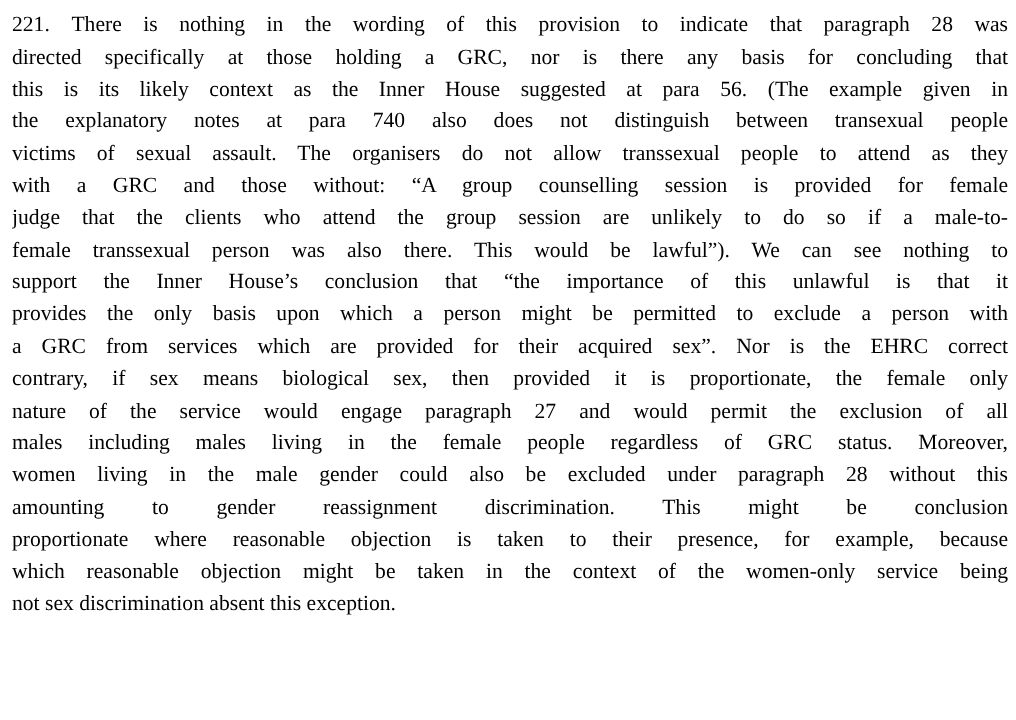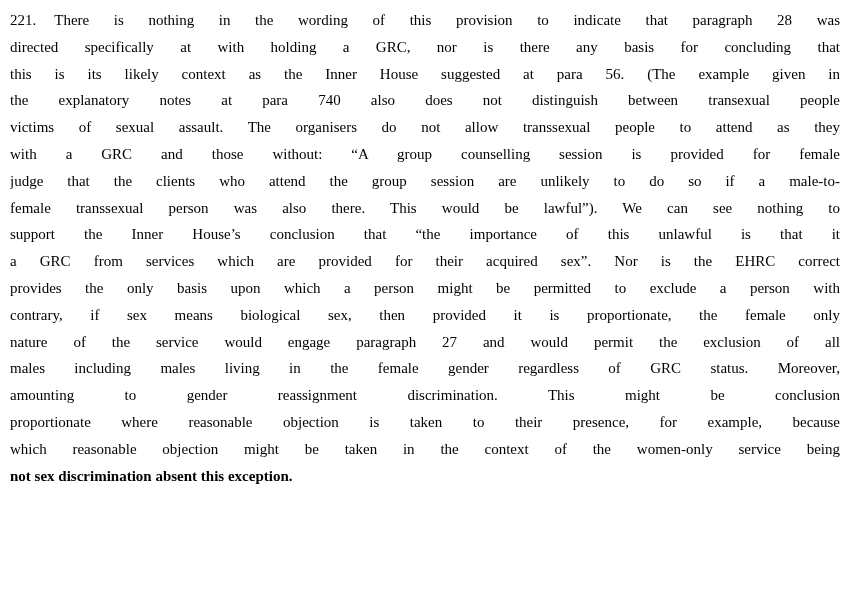--- a/index.html
+++ b/index.html
@@ -10,63 +10,63 @@
   .page {
     position: relative;
     width: 847px;
     height: 600px;
     background: #ffffff;
     box-sizing: border-box;
     padding: 7px 7px 0 10px;
     overflow: hidden;
     color: #000000;
     font-family: "Liberation Serif", "DejaVu Serif", serif;
-    font-size: 15px;
+    font-size: 18px;
     line-height: 26.8px;
   }
   .paragraph {
     width: 100%;
   }
   .line {
     text-align: justify;
     text-align-last: justify;
     height: 26.8px;
     overflow: hidden;
     white-space: normal;
   }
   .line.last {
     text-align-last: left;
-    font-weight: bold;
   }
   .pnum {
     display: inline;
   }
   .tab {
     display: inline-block;
     width: 18px;
     height: 1px;
   }
 </style>
 </head>
 <body>
 
 <div class="page">
   <div class="paragraph" id="paragraph">
       <div class="line"><span class="pnum">221.</span><span class="tab"></span><span>There is nothing in the wording of this provision to indicate that paragraph 28 was</span></div>
-      <div class="line">directed specifically at with holding a GRC, nor is there any basis for concluding that</div>
+      <div class="line">directed specifically at those holding a GRC, nor is there any basis for concluding that</div>
       <div class="line">this is its likely context as the Inner House suggested at para 56. (The example given in</div>
       <div class="line">the explanatory notes at para 740 also does not distinguish between transexual people</div>
       <div class="line">victims of sexual assault. The organisers do not allow transsexual people to attend as they</div>
       <div class="line">with a GRC and those without: “A group counselling session is provided for female</div>
       <div class="line">judge that the clients who attend the group session are unlikely to do so if a male-to-</div>
       <div class="line">female transsexual person was also there. This would be lawful”). We can see nothing to</div>
       <div class="line">support the Inner House’s conclusion that “the importance of this unlawful is that it</div>
+      <div class="line">provides the only basis upon which a person might be permitted to exclude a person with</div>
       <div class="line">a GRC from services which are provided for their acquired sex”. Nor is the EHRC correct</div>
-      <div class="line">provides the only basis upon which a person might be permitted to exclude a person with</div>
       <div class="line">contrary, if sex means biological sex, then provided it is proportionate, the female only</div>
       <div class="line">nature of the service would engage paragraph 27 and would permit the exclusion of all</div>
-      <div class="line">males including males living in the female gender regardless of GRC status. Moreover,</div>
+      <div class="line">males including males living in the female people regardless of GRC status. Moreover,</div>
+      <div class="line">women living in the male gender could also be excluded under paragraph 28 without this</div>
       <div class="line">amounting to gender reassignment discrimination. This might be conclusion</div>
       <div class="line">proportionate where reasonable objection is taken to their presence, for example, because</div>
       <div class="line">which reasonable objection might be taken in the context of the women-only service being</div>
       <div class="line last">not sex discrimination absent this exception.</div>
     </div>
 </div>
 
 </body></html>

